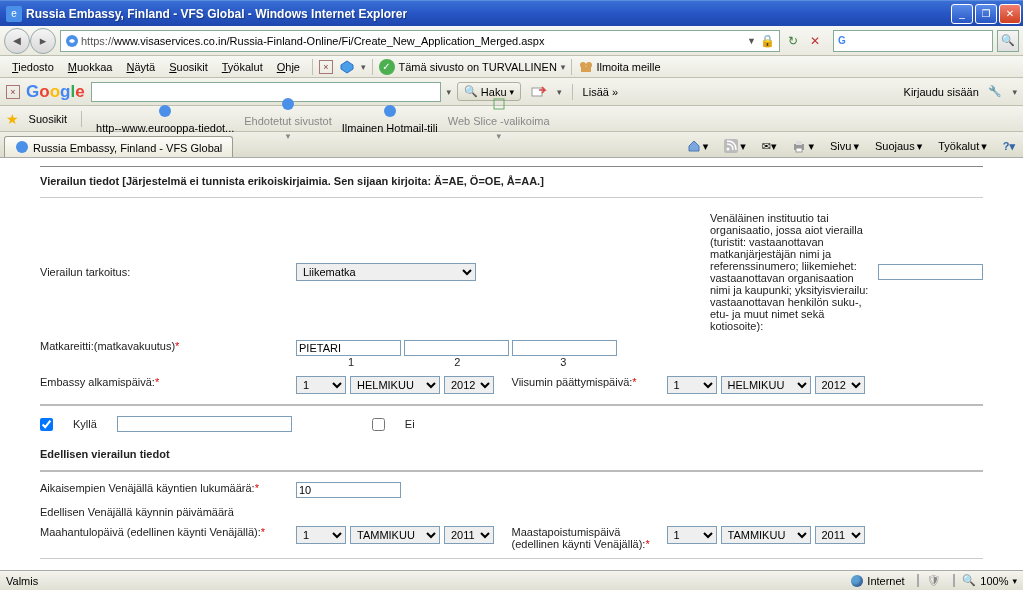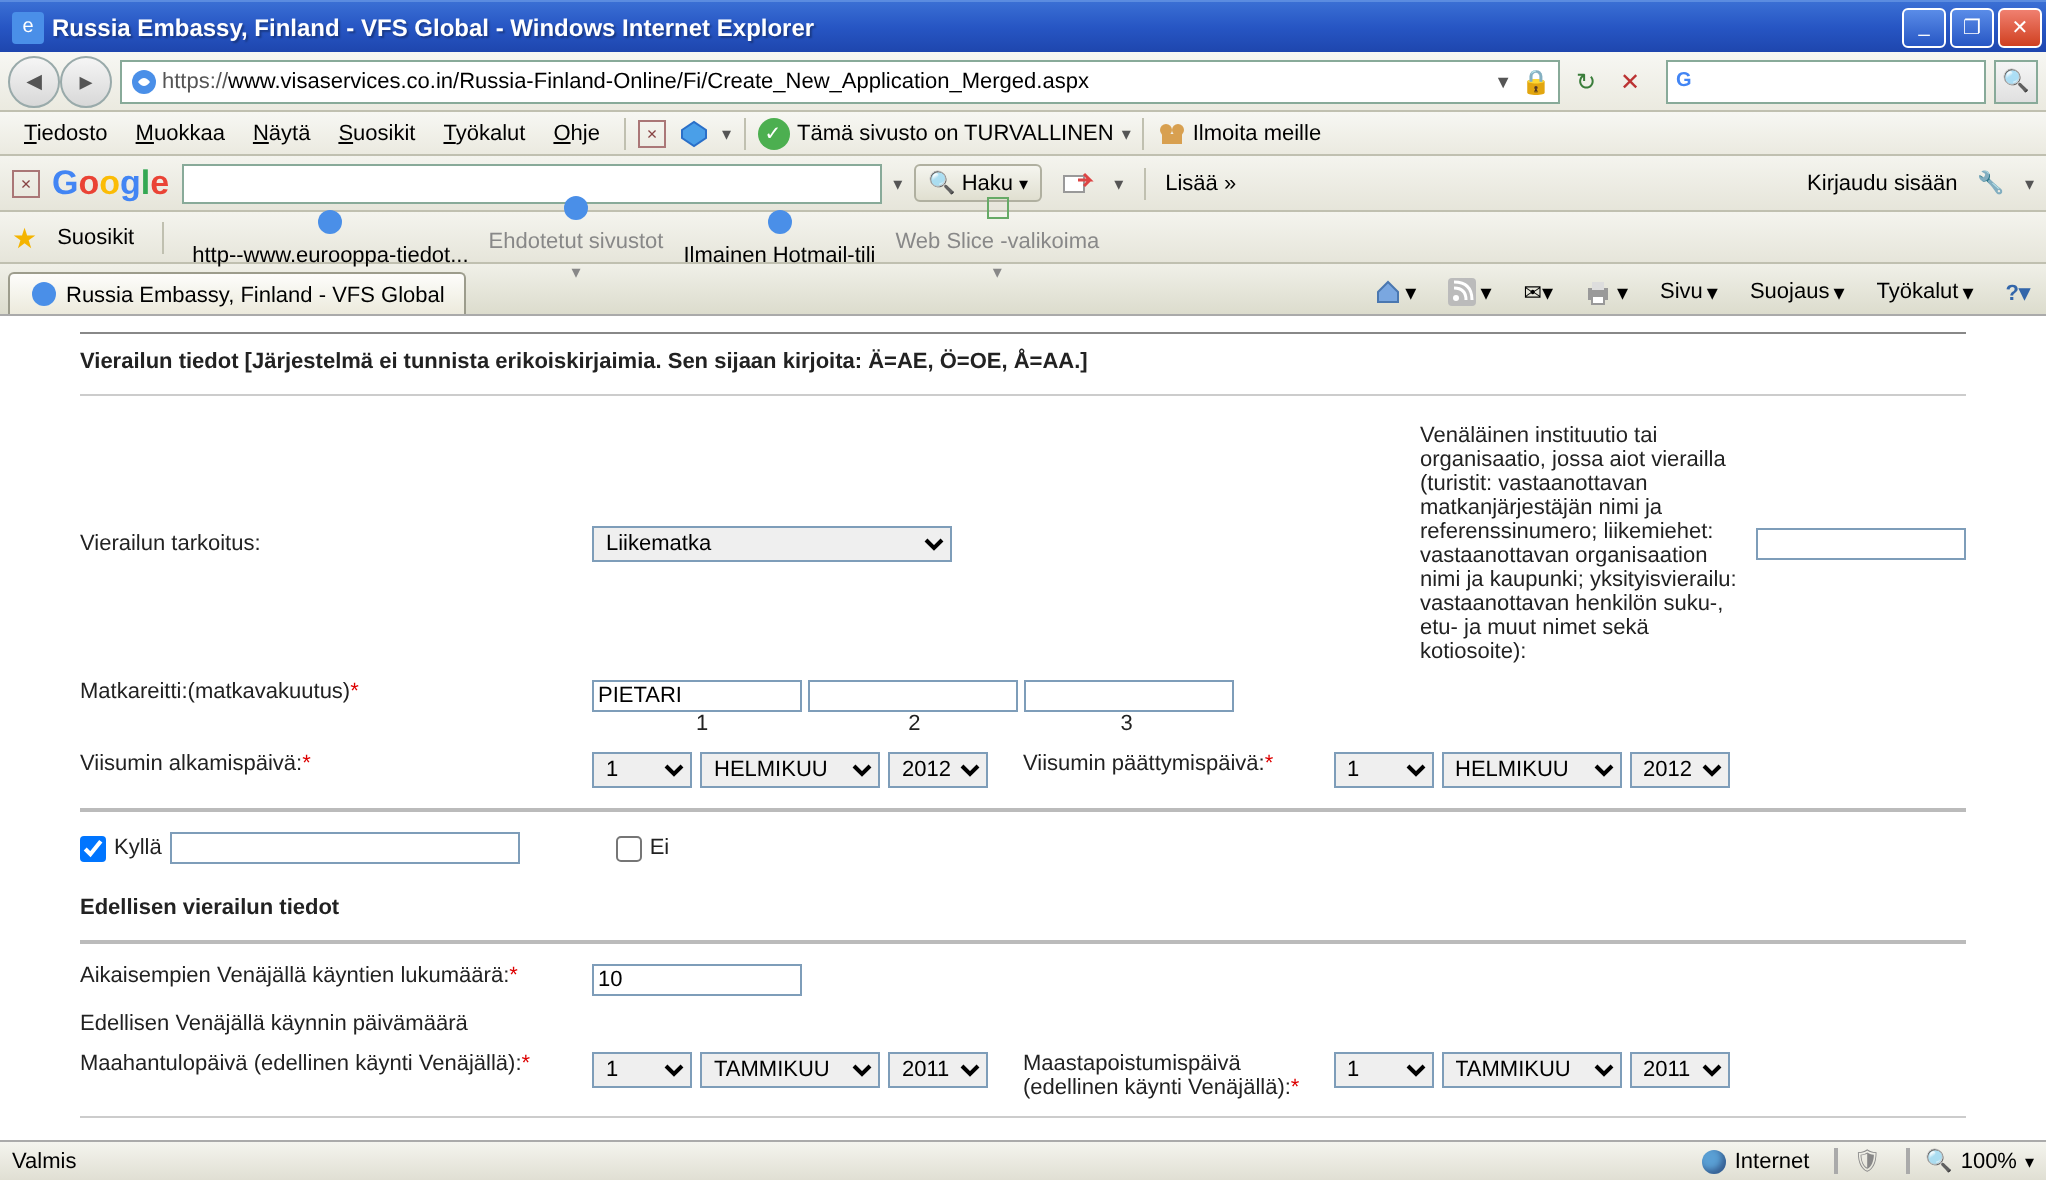--- a/index.html
+++ b/index.html
@@ -69,21 +69,21 @@
 .route-nums { display:flex; gap:100px; padding-left: 52px; font-size:11px;}
 .date-group { display:flex; gap:4px;}
 .date-group select { font-size:11px; border:1px solid #7e9db9;}
 .date-group select.d { width:50px;} .date-group select.m { width:90px;} .date-group select.y { width:50px;}
 .two-col { display:flex; }
 .two-col .left { flex:1;} .two-col .right { flex:1; display:flex;}
 .two-col .right .form-label { width: 155px;}
 .sub-title { font-weight:bold; padding: 6px 0 4px 0; margin-top: 6px;}
 .hr { border-top:2px solid #bbb; margin: 6px 0;}
 .hr-thin { border-top:1px solid #ccc; margin: 4px 0;}
-.checkbox-row { display:flex; align-items:center; gap:4px; padding: 4px 0;}
+.checkbox-row { display:flex; align-items:center; gap:20px; padding: 4px 0;}
 .checkbox-row input[type=text] { width: 175px; border:1px solid #7e9db9; height:16px;}
 
 
 .statusbar { position:absolute; bottom:0; left:0; right:0; height:20px; background:linear-gradient(to bottom,#f4f4ee,#e0dfd3); border-top:1px solid #aaa; display:flex; align-items:center; padding:0 6px; font-size:11px; gap:24px;}
 .status-right { margin-left:auto; display:flex; align-items:center; gap:12px;}
 .zone-icon { width:12px; height:12px; background:#5a9fd4; border-radius:50%; box-shadow: inset -2px -2px 3px rgba(0,0,50,0.4);}
 .zoom { border-left:2px solid #aaa; padding-left:8px; display:flex; align-items:center; gap:4px;}
 svg{display:block;}
 </style>
 </head>
@@ -284,21 +284,21 @@
         <div class="route-nums">
           <span>1</span>
           <span>2</span>
           <span>3</span>
         </div>
       </div>
     </div>
 
     <div class="two-col">
       <div class="left form-row">
-        <div class="form-label"><span>Viisumin alkamispäivä:</span><span class="req">*</span></div>
+        <div class="form-label"><span>Embassy alkamispäivä:</span><span class="req">*</span></div>
         <div class="form-field date-group">
           <select class="d"><option>1</option></select>
           <select class="m"><option>HELMIKUU</option></select>
           <select class="y"><option>2012</option></select>
         </div>
       </div>
       <div class="right form-row">
         <div class="form-label"><span>Viisumin päättymispäivä:</span><span class="req">*</span></div>
         <div class="form-field date-group">
           <select class="d"><option>1</option></select>

